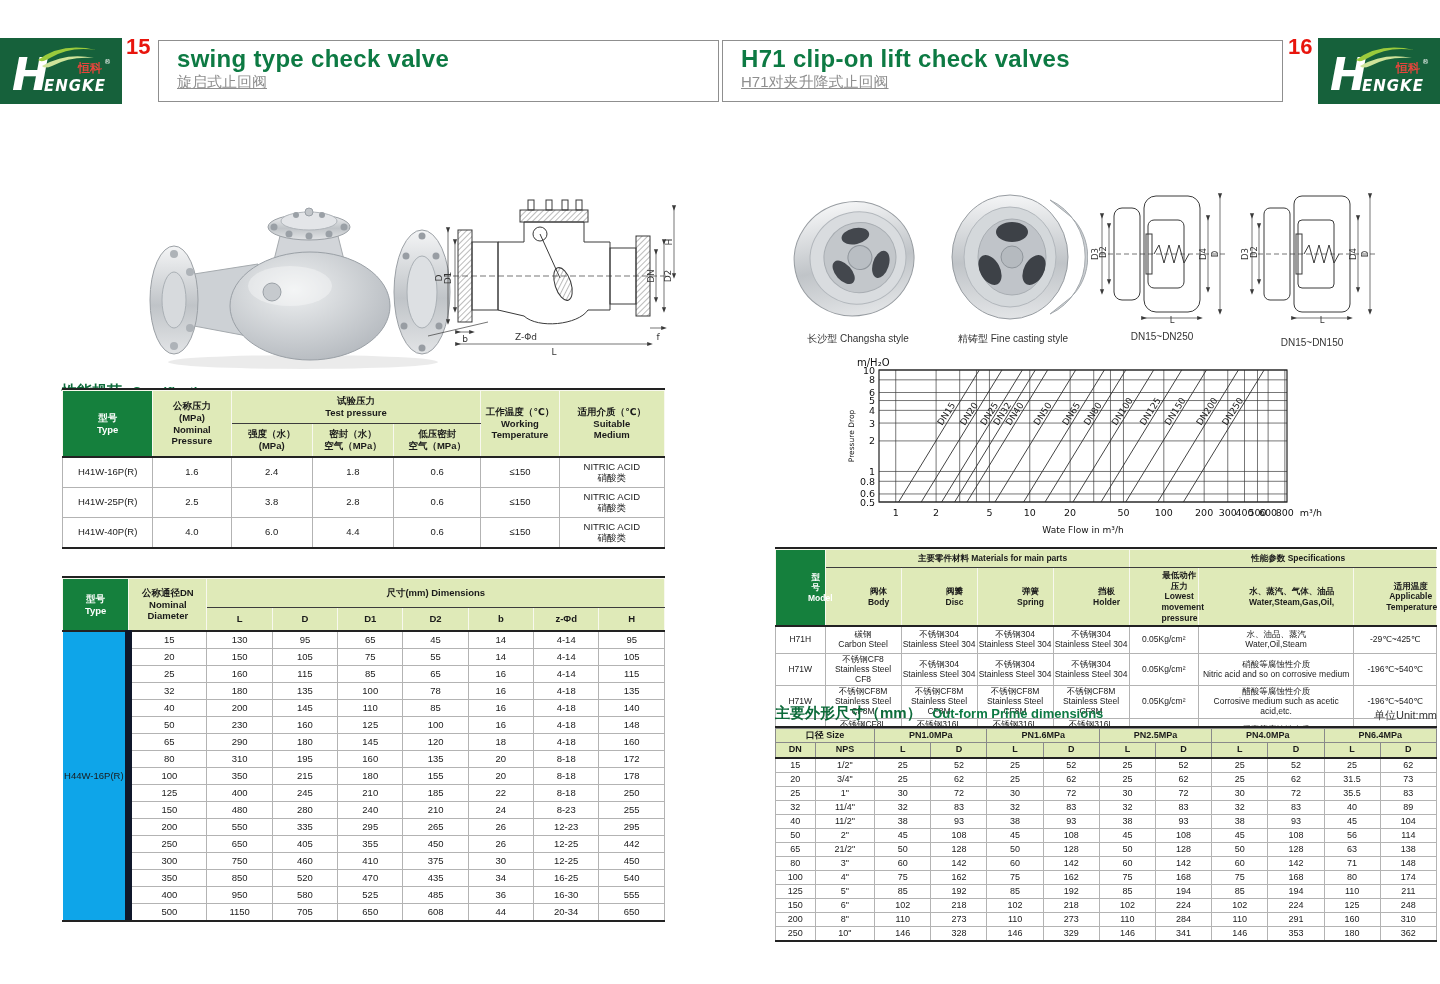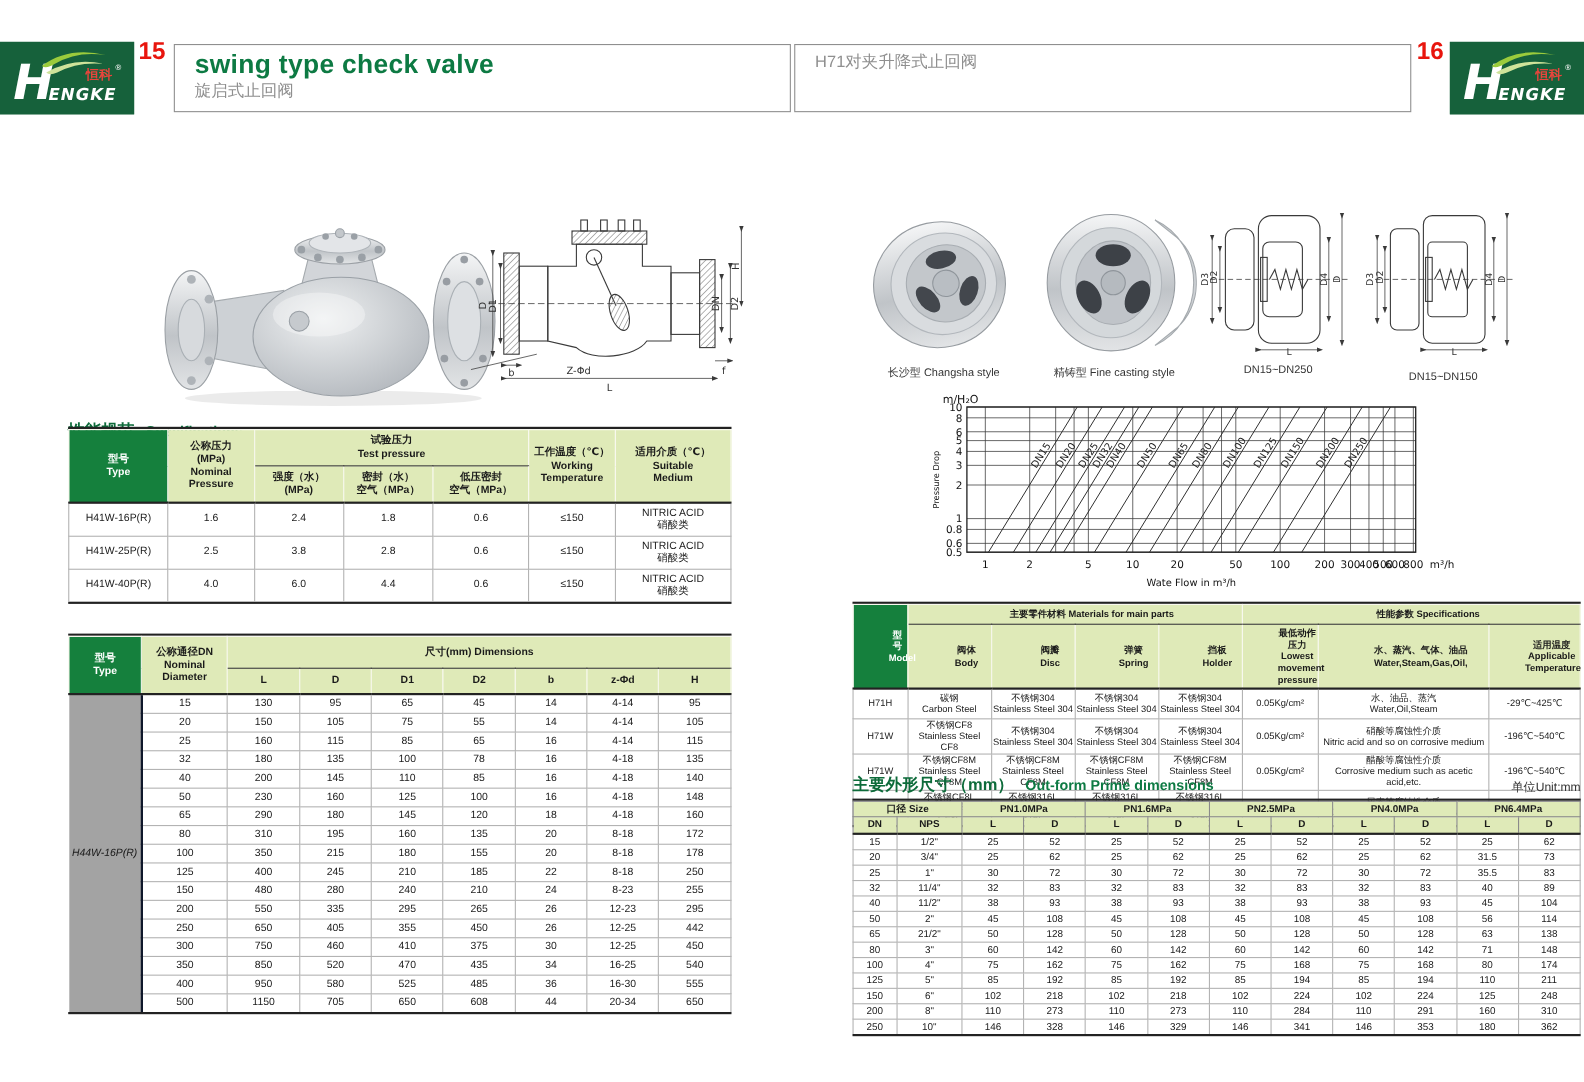--- a/index.html
+++ b/index.html
@@ -4,37 +4,37 @@
 <style>
   html,body{margin:0;padding:0;background:#e8e8e8;}
   .page{position:relative;width:1440px;height:984px;background:#ffffff;overflow:hidden;
         font-family:"Liberation Sans","DejaVu Sans",sans-serif;color:#1a1a1a;}
   .abs{position:absolute;}
   
   .logo{width:122px;height:66px;background:#16613b;}
   .pagenum{font-size:22px;font-weight:bold;color:#e8150d;}
   .titlebox{width:561px;height:62px;border:1px solid #8f8f8f;box-sizing:border-box;padding:5px 0 0 18px;}
   .titlebox .t{font-size:24px;font-weight:bold;color:#0d7a43;letter-spacing:.3px;line-height:1.1;}
-  .titlebox .s{font-size:15px;color:#8f8f8f;margin-top:1px;}
+  .titlebox .s{font-size:15px;color:#8f8f8f;margin-top:1px;text-decoration:underline;}
   
   .sec-title{white-space:nowrap;}
   .sec-title .cn{color:#0d6b3a;font-weight:bold;font-size:15px;}
   .sec-title .en{color:#0d7a43;font-weight:bold;font-size:13px;margin-left:6px;}
   .unitlbl{font-size:11px;color:#333;}
   
   .tblwrap{border-top:2px solid #222;border-bottom:2px solid #222;}
   table{width:100%;border-collapse:collapse;table-layout:fixed;}
   th{background:#dfeab8;border:1px solid #f8f8ee;white-space:pre-line;font-weight:bold;
      padding:2px 1px;line-height:1.25;text-align:center;}
   th.dg{background:#15803d;color:#fff;}
   th.grp{border-bottom:1.5px solid #3c3c3c;margin-left:28px;}
   thead tr:last-child th, thead th.fullspan{border-bottom:2px solid #222;}
   td{border:1px solid #b3b3b3;text-align:center;white-space:pre-line;padding:1px 1px;line-height:1.15;}
   tbody tr:last-child td{border-bottom:none;}
-  td.spancell{border:none;border-right:2px solid #0f172a;background:#a3a3a3;font-style:italic;}
+  td.spancell{border:none;border-right:7px solid #0f172a;background:#0ea5e9;}
   .spec th{font-size:9.5px;} .spec td{font-size:9.5px;height:27px;}
   .spec thead tr:first-child th{height:28px;} .spec thead tr:last-child th{height:28px;}
   .dims th{font-size:9.5px;} .dims td{font-size:9.5px;height:14px;}
   .dims thead tr:first-child th{height:24px;} .dims thead tr:last-child th{height:18px;}
   .mat th{font-size:8.5px;padding-left:32px;} .mat td{font-size:8.5px;height:24px;}
   .mat thead tr:first-child th{height:13px;} .mat thead tr:last-child th{height:32px;}
   .outf th{font-size:9px;border:1px solid #8a8a8a;padding:1px;} .outf td{font-size:9px;height:11px;}
   .caption{font-size:10px;color:#333;text-align:center;}
   svg text{font-family:"DejaVu Sans","Liberation Sans",sans-serif;}
 </style>
@@ -53,20 +53,21 @@
       <text x="78" y="34" font-size="12" font-weight="bold" fill="#e8453c">恒科</text>
       <text x="104" y="26" font-size="7" fill="#ffffff">®</text>
     </svg>
   </div>
   <div class="abs pagenum" style="left:126px;top:34px;">15</div>
   <div class="abs titlebox" style="left:158px;top:40px;">
     <div class="t">swing type check valve</div>
     <div class="s">旋启式止回阀</div>
   </div>
   <div class="abs titlebox" style="left:722px;top:40px;">
+    <div class="t">H71 clip-on lift check valves</div>
     <div class="s">H71对夹升降式止回阀</div>
   </div>
   <div class="abs pagenum" style="left:1288px;top:34px;">16</div>
   <div class="abs logo" style="left:1318px;top:38px;">
     <svg width="122" height="66" viewBox="0 0 122 66">
       <rect width="122" height="66" fill="#16613b"></rect>
       <text x="12" y="52" font-size="44" font-style="italic" font-weight="bold" fill="#ffffff">H</text>
       <path d="M38,22 Q62,4 96,12 Q70,8 50,20 Q42,25 38,22 Z" fill="#9bcb3c"></path>
       <path d="M42,28 Q66,14 94,20 Q70,18 52,28 Q45,31 42,28 Z" fill="#cfe39a"></path>
       <text x="44" y="53" font-size="15" font-style="italic" font-weight="bold" fill="#ffffff" letter-spacing="1">ENGKE</text>

